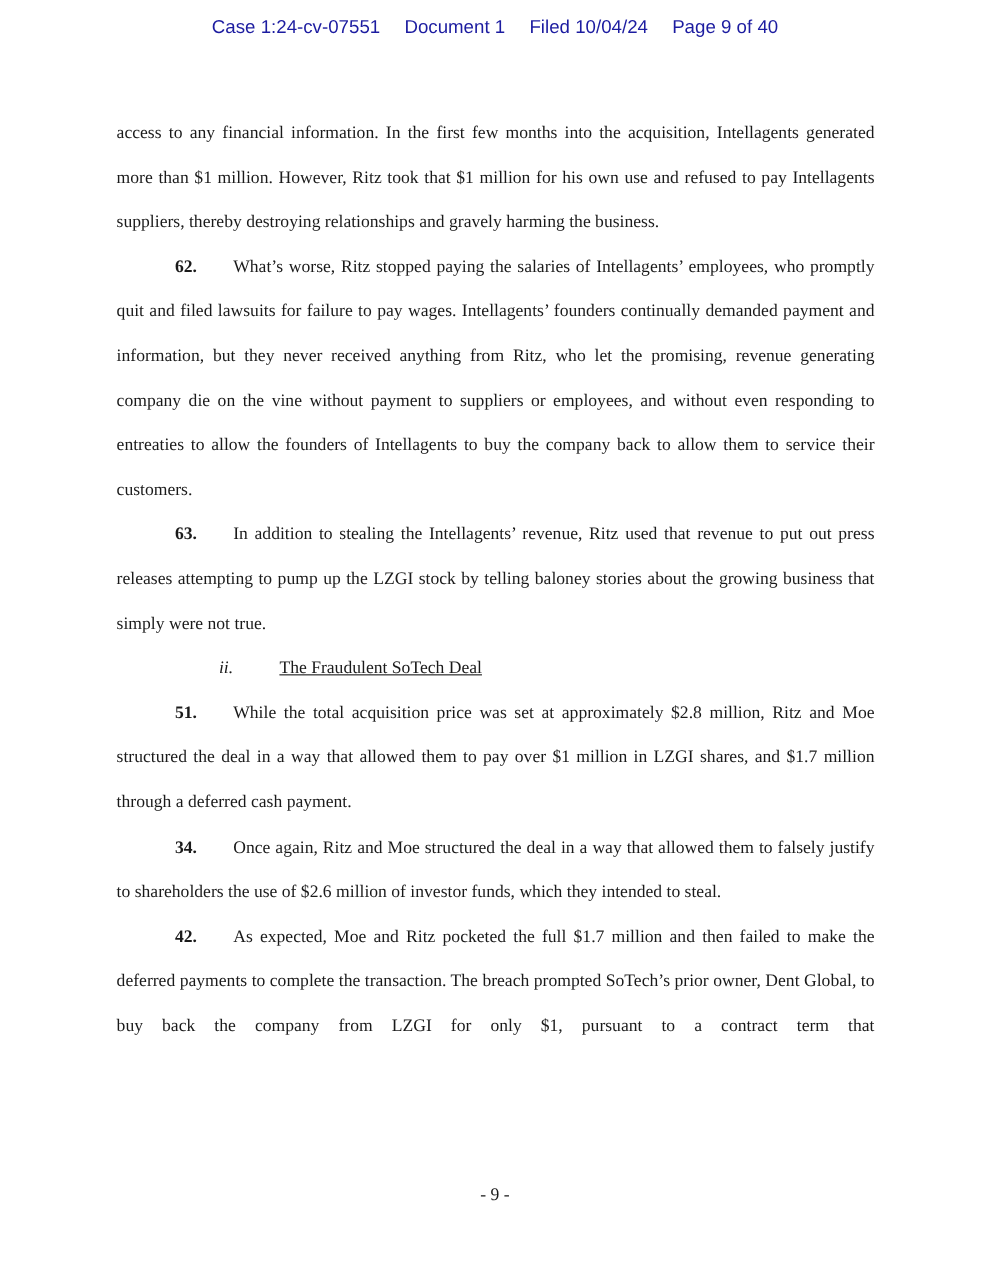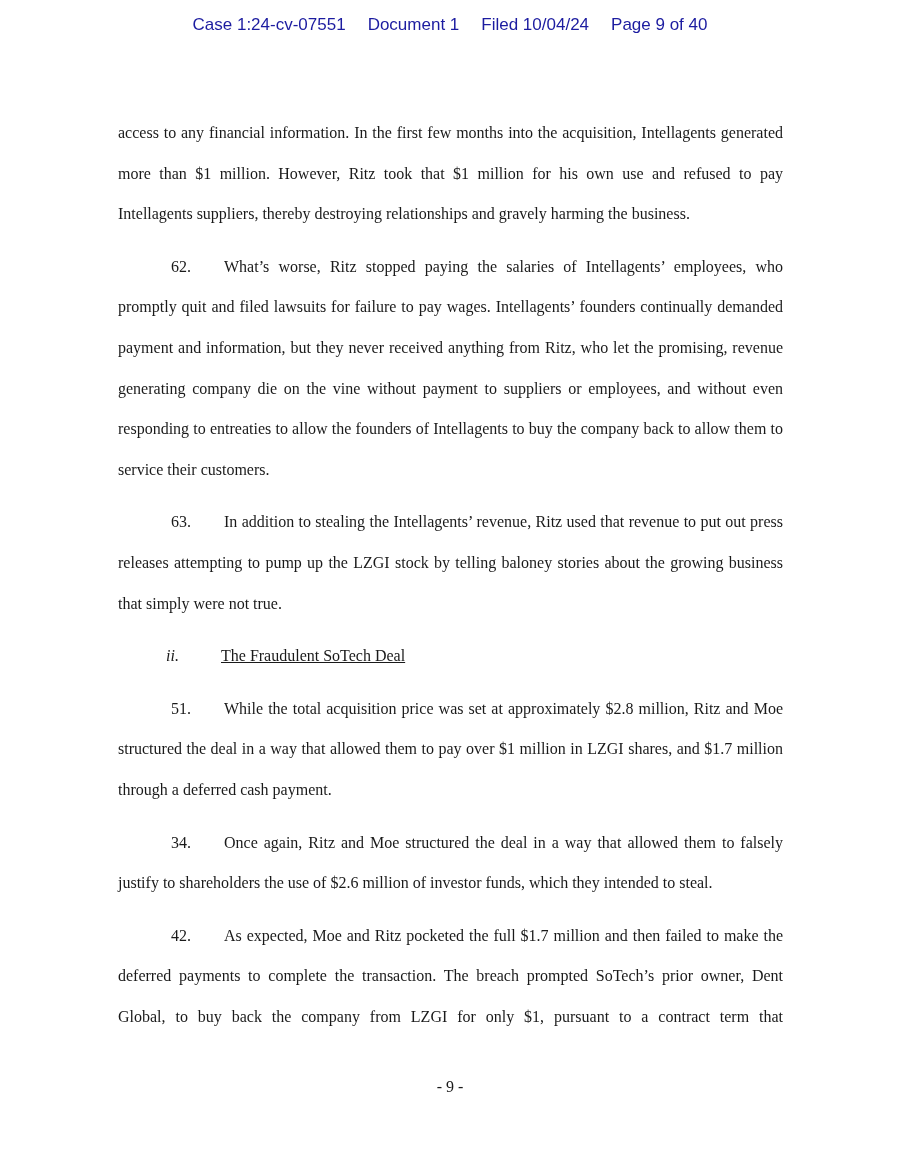--- a/index.html
+++ b/index.html
@@ -31,35 +31,36 @@
       position: absolute;
       top: 101px;
       left: 106px;
       width: 689px;
       font-family: "Liberation Serif", serif;
       font-size: 16px;
       color: #1a1a1a;
       line-height: 40.6px;
     }
     .para {
-      margin: 12px;
+      margin: 0;
       text-align: justify;
     }
     .para .num {
       display: inline-block;
       width: 53px;
       margin-left: 53px;
+      font-weight: bold;
     }
     .heading {
       margin: 0;
     }
     .heading .roman {
       display: inline-block;
       width: 55px;
-      margin-left: 60px;
+      margin-left: 93px;
       font-style: italic;
     }
     .heading .title {
       text-decoration: underline;
     }
     .footer {
       position: absolute;
       top: 1078px;
       left: 0;
       width: 900px;

